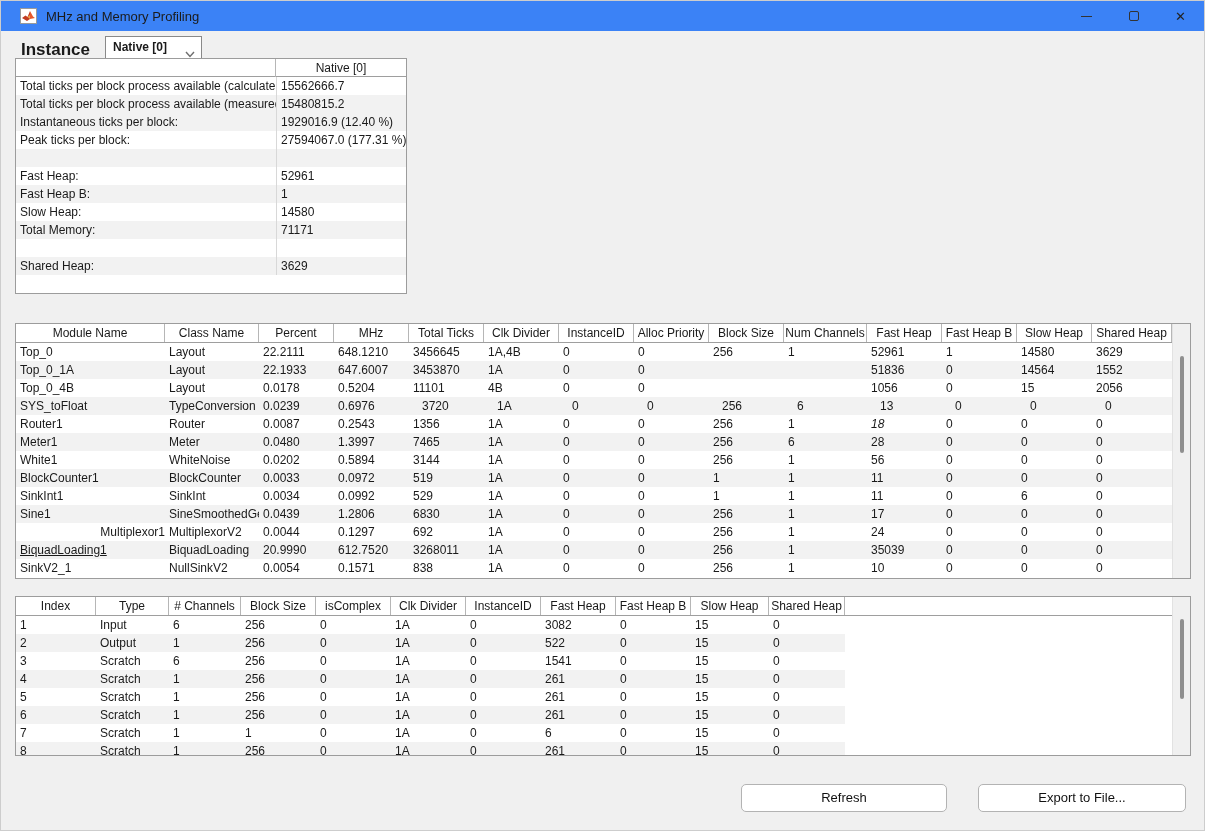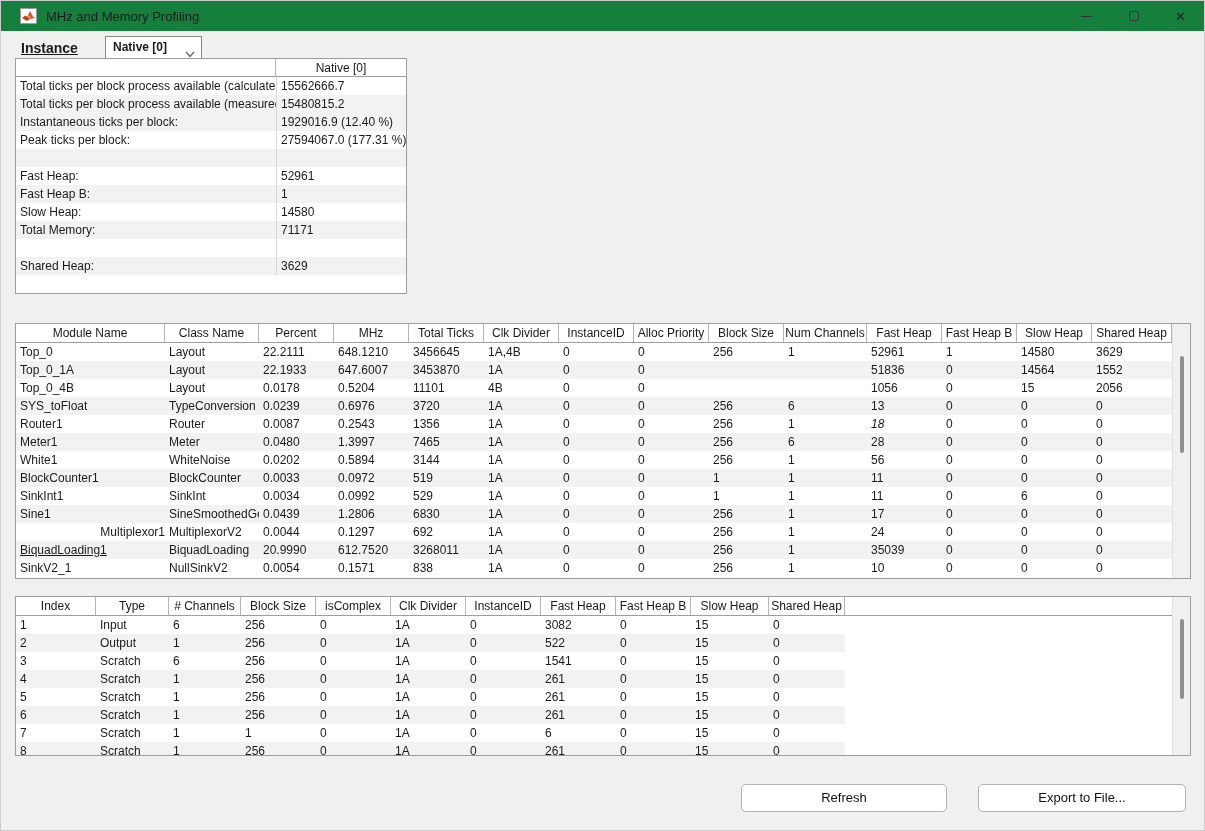--- a/index.html
+++ b/index.html
@@ -7,36 +7,36 @@
   body { font-family: "Liberation Sans", sans-serif; color: #1a1a1a; }
 
   .window {
     position: relative; width: 1205px; height: 831px;
     background: #f0f0f0; border: 1px solid #cdcdcd; overflow: hidden;
   }
 
   
   .titlebar {
     position: absolute; top: 0; left: 0; right: 0; height: 30px;
-    background: #15803d; display: flex; align-items: center; padding-left: 19px;
+    background: #3b82f6; display: flex; align-items: center; padding-left: 19px;
   }
   .app-icon {
     width: 17px; height: 16px; margin-right: 9px;
     border: 1px solid #9a9a9a; background: #fff;
     display: flex; align-items: center; justify-content: center;
   }
   .title-text { font-size: 13px; color: #1b1b1b; }
   .win-controls { position: absolute; right: 0; top: 0; height: 30px; display: flex; }
   .win-btn { width: 47px; height: 30px; display: flex; align-items: center; justify-content: center; }
   .glyph-min { width: 11px; height: 1px; background: #333; display: block; }
   .glyph-max { width: 10px; height: 10px; border: 1px solid #333; border-radius: 2px; display: block; }
   .glyph-close { font-size: 13px; color: #222; }
 
   
-  .instance-label { position: absolute; left: 20px; top: 39px; font-size: 14px; font-weight: bold; text-decoration: underline; }
+  .instance-label { position: absolute; left: 20px; top: 39px; font-size: 17px; font-weight: bold; }
   .instance-dd {
     position: absolute; left: 104px; top: 35px; width: 97px; height: 23px;
     background: #fff; border: 1px solid #898989;
     font-size: 12px; font-weight: bold; line-height: 21px; padding-left: 7px;
   }
   .dd-chevron { position: absolute; right: 6px; top: 7px; }
 
   
   .panel { position: absolute; background: #fff; border: 1px solid #9c9c9c; overflow: hidden; }
   .t-head { display: flex; background: #fff; border-bottom: 1px solid #9e9e9e; height: 19px; width: max-content; min-width: 100%; }
@@ -235,21 +235,21 @@
           <div class="t-cell" style="width: 75px;">1056</div>
           <div class="t-cell" style="width: 75px;">0</div>
           <div class="t-cell" style="width: 75px;">15</div>
           <div class="t-cell" style="width: 80px;">2056</div>
         </div>
         <div class="t-row alt">
           <div class="t-cell" style="width: 149px;">SYS_toFloat</div>
           <div class="t-cell" style="width: 94px;">TypeConversion</div>
           <div class="t-cell" style="width: 75px;">0.0239</div>
           <div class="t-cell" style="width: 75px;">0.6976</div>
-          <div class="t-cell" style="width: 75px;">3720</div>
+          <div class="t-cell" style="width: 75px; margin-left: 9px;">3720</div>
           <div class="t-cell" style="width: 75px;">1A</div>
           <div class="t-cell" style="width: 75px;">0</div>
           <div class="t-cell" style="width: 75px;">0</div>
           <div class="t-cell" style="width: 75px;">256</div>
           <div class="t-cell" style="width: 83px;">6</div>
           <div class="t-cell" style="width: 75px;">13</div>
           <div class="t-cell" style="width: 75px;">0</div>
           <div class="t-cell" style="width: 75px;">0</div>
           <div class="t-cell" style="width: 80px;">0</div>
         </div>

